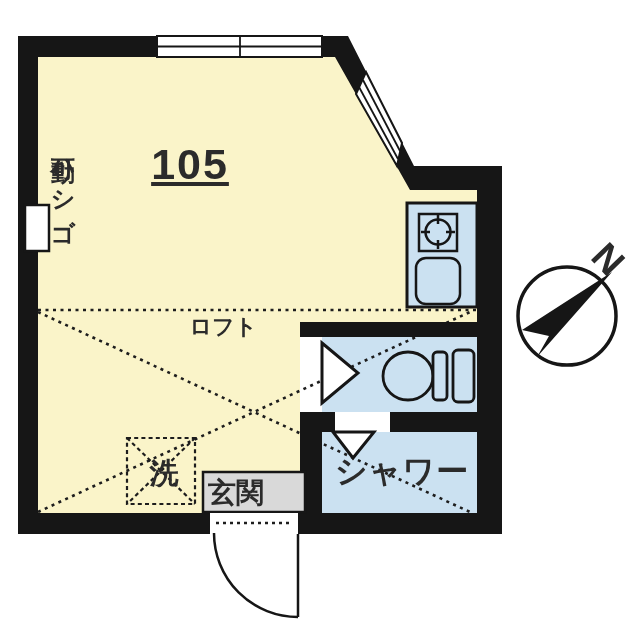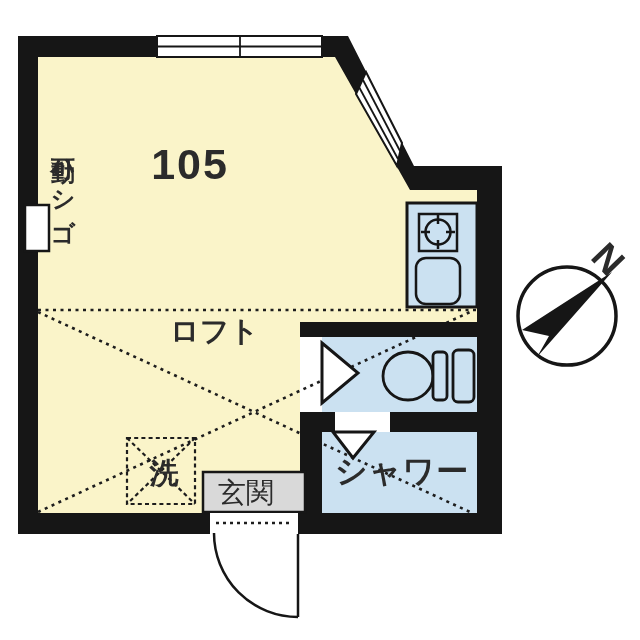--- a/index.html
+++ b/index.html
@@ -9,25 +9,25 @@
   }
   #plan-svg{position:absolute;left:0;top:0;}
   .wall{fill:#161616;}
   .room{fill:#FAF4C9;}
   .wet{fill:#CBE1F1;}
   .whitefill{fill:#ffffff;}
   .fix{fill:#CBE1F1;stroke:#161616;stroke-width:2.8;}
   .thin{stroke:#161616;fill:none;}
   .dash{stroke:#1D1D1D;stroke-width:2.6;fill:none;stroke-dasharray:3 4.5;}
   .txt{position:absolute;color:#2B2B2B;white-space:nowrap;}
-  #t-room{left:130px;top:142px;width:120px;text-align:center;font-size:43px;font-weight:bold;line-height:45px;letter-spacing:2px;}
+  #t-room{left:130px;top:142px;width:120px;text-align:center;font-size:43px;font-weight:bold;line-height:45px;letter-spacing:2px;text-decoration:underline;}
   #t-ladder{left:47px;top:140px;height:145px;writing-mode:vertical-rl;text-orientation:upright;font-size:24px;font-weight:bold;letter-spacing:2px;}
-  #t-loft{left:170px;top:312px;width:100px;text-align:left;font-size:29px;font-weight:bold;}
+  #t-loft{left:157px;top:312px;width:100px;text-align:right;font-size:22px;font-weight:bold;}
   #t-wash{left:133px;top:454px;width:62px;text-align:center;font-size:29px;font-weight:bold;}
-  #t-entrance{left:195px;top:474px;width:102px;text-align:center;font-size:28px;font-weight:normal;}
+  #t-entrance{left:185px;top:474px;width:102px;text-align:center;font-size:28px;font-weight:bold;}
   #t-shower{left:327px;top:450px;width:150px;text-align:center;font-size:32px;font-weight:bold;letter-spacing:1px;}
   #t-north{left:594px;top:238px;font-size:38px;font-weight:bold;transform:rotate(46deg);transform-origin:center;}
 </style>
 </head>
 <body>
 
 <div id="stage">
 
   <svg id="plan-svg" width="640" height="640" viewBox="0 0 640 640">
 

